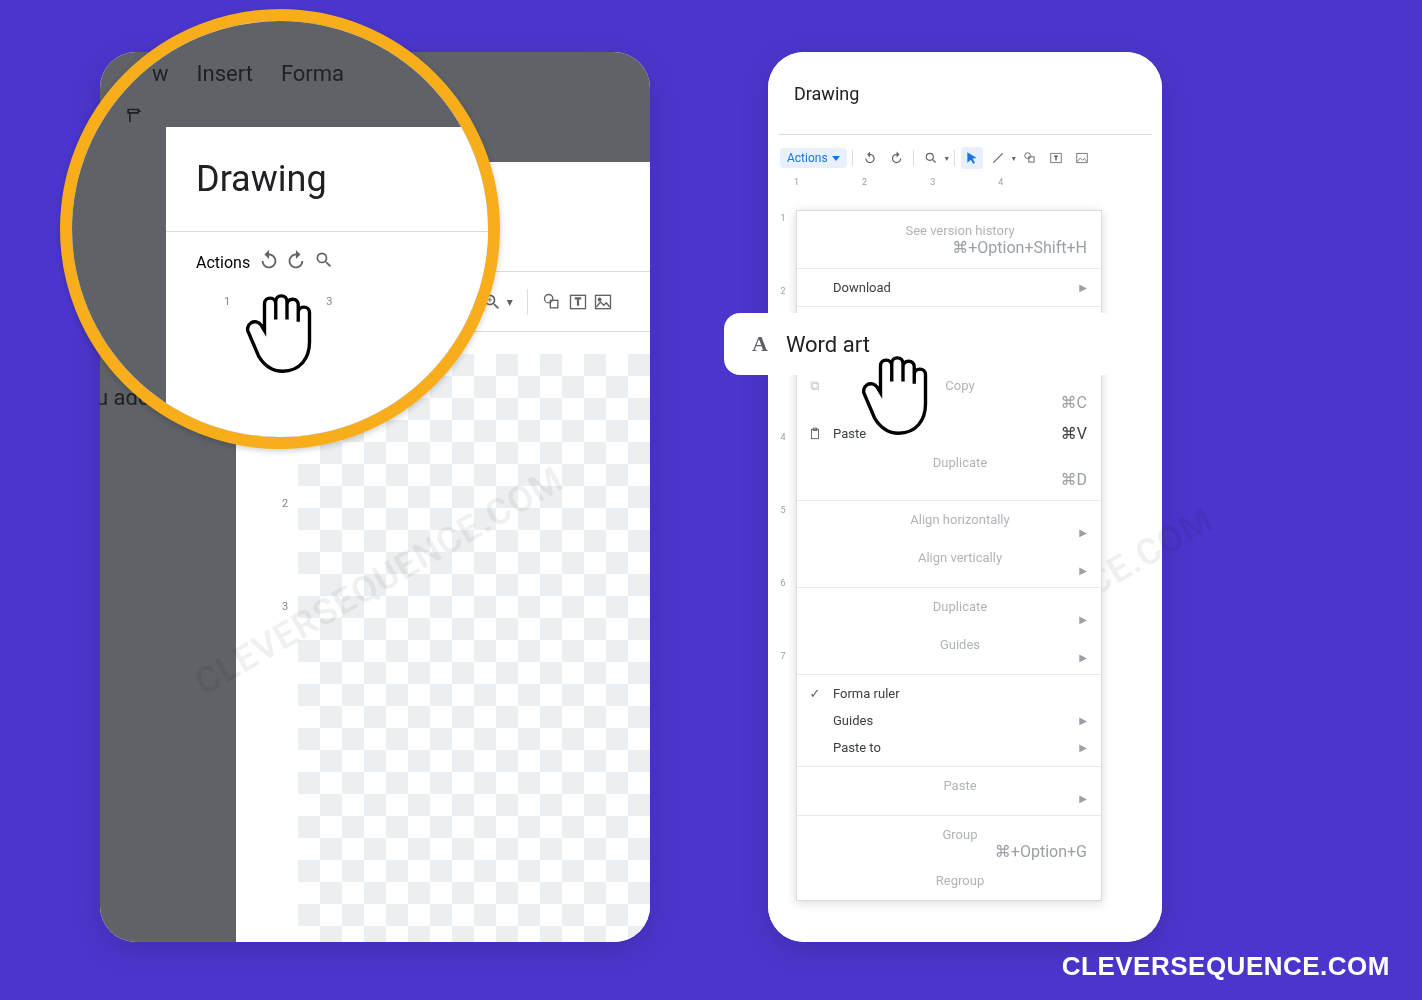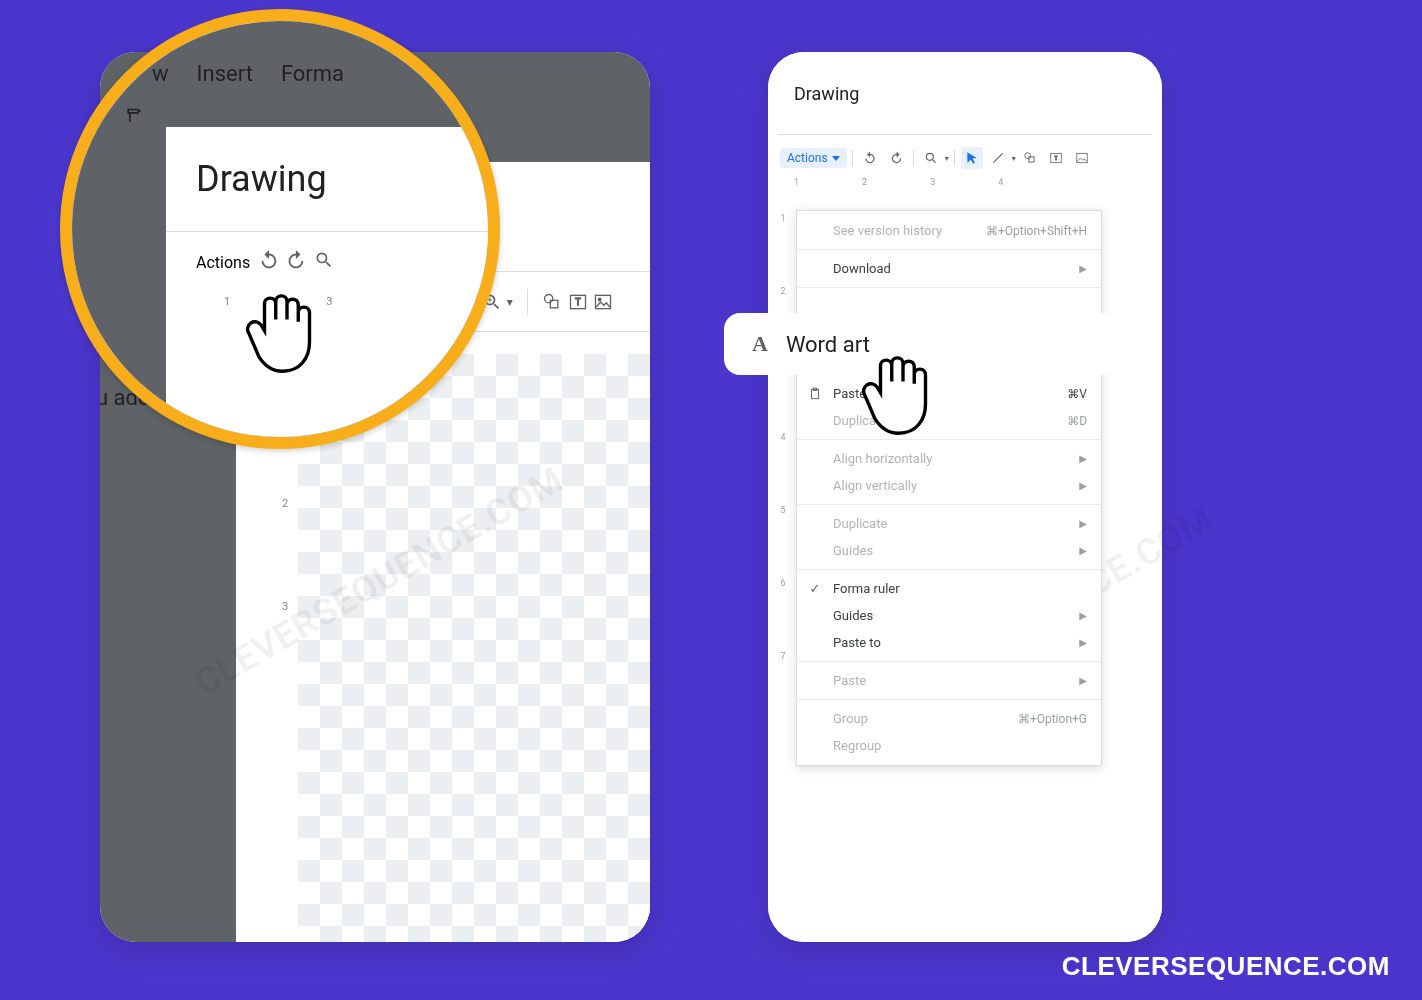--- a/index.html
+++ b/index.html
@@ -235,24 +235,24 @@
     padding:6px 0;
     font-size:13px;
   }
   .dropdown .dd-row{
     display:flex;align-items:center;
     padding:6px 14px 6px 36px;
     color:#3c4043;
     position:relative;
     white-space:nowrap;
   }
-  .dropdown .dd-row.disabled{color:#b0b4b9;}
+  .dropdown .dd-row.disabled{color:#b0b4b9;flex-direction:column;}
   .dropdown .dd-row .ico{position:absolute;left:10px;width:16px;height:16px;display:flex;align-items:center;justify-content:center;color:#5f6368;font-size:13px;}
   .dropdown .dd-row.disabled .ico{color:#c4c7c9;}
-  .dropdown .dd-row .sc{margin-left:auto;font-size:12px;color:#9aa0a6;padding-left:12px;}
+  .dropdown .dd-row .sc{margin-left:auto;font-size:16px;color:#9aa0a6;padding-left:12px;}
   .dropdown .dd-row .ar{margin-left:auto;font-size:10px;color:#9aa0a6;}
   .dropdown .dd-sep{height:1px;background:#e8eaed;margin:5px 0;}
 
   
   .wordart-callout{
     position:absolute;
     z-index:4;
     left: 724px;
     top: 313px;
     width: 394px;

